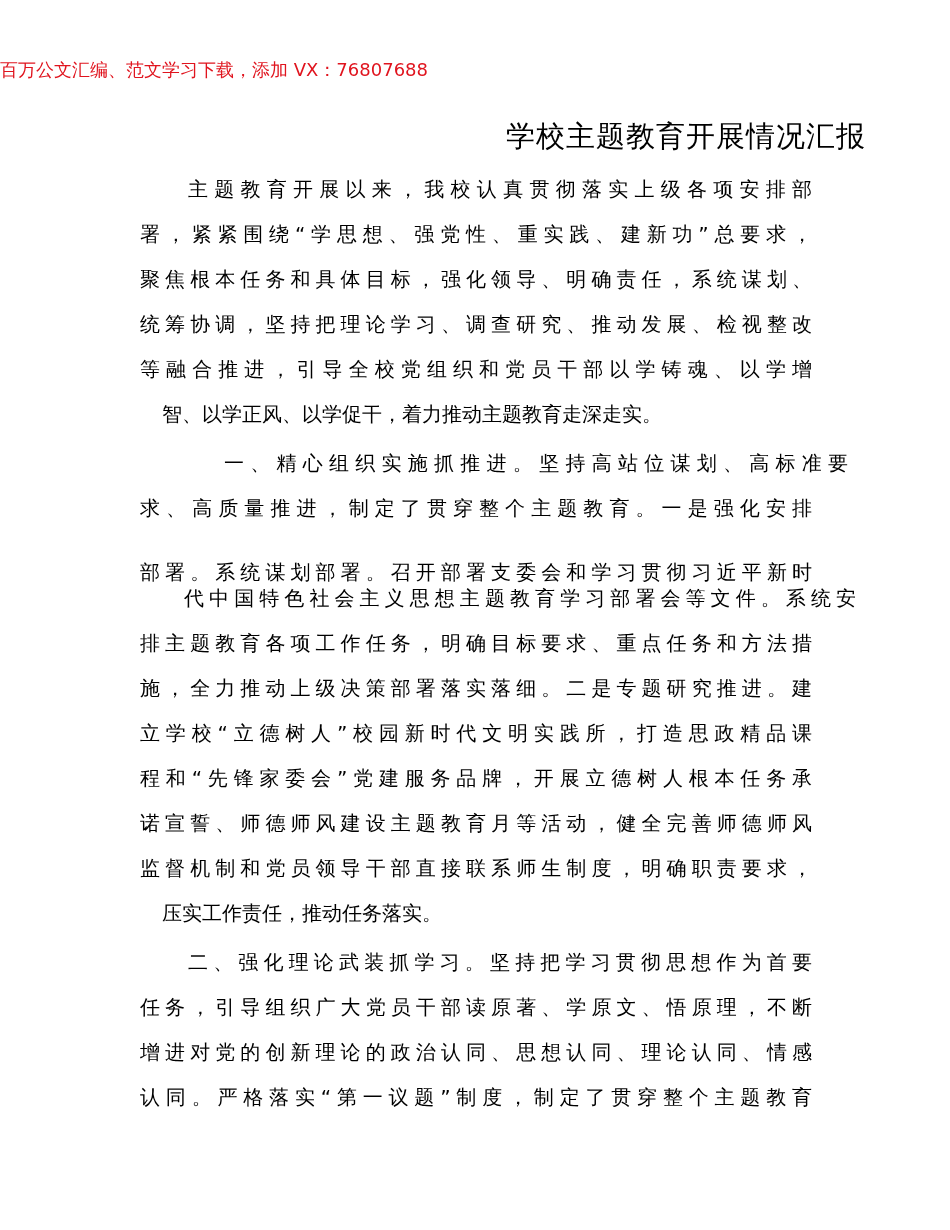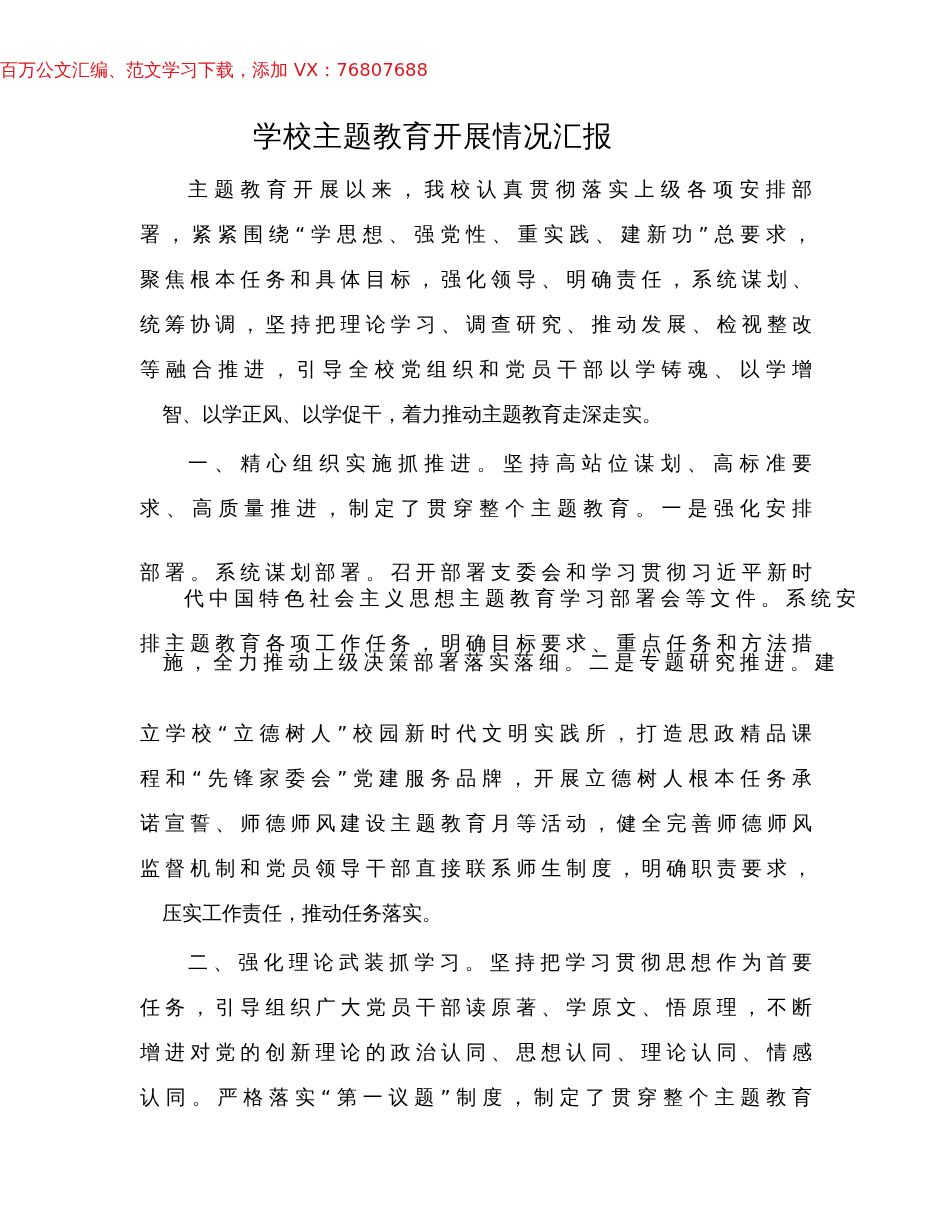--- a/index.html
+++ b/index.html
@@ -23,21 +23,21 @@
       font-size: 18px;
       line-height: 26px;
       color: #e0141e;
       letter-spacing: 0px;
     }
     .title {
       position: absolute;
       left: 0;
       width: 866px;
       top: 114px;
-      text-align: center;
+      text-align: right;
       font-size: 29px;
       line-height: 44px;
       color: #000000;
       letter-spacing: 1px;
     }
     .body-text {
       position: absolute;
       left: 140px;
       width: 672px;
     }
@@ -73,26 +73,26 @@
   <div>
     <div class="line indent" style="top:167px;">主题教育开展以来，我校认真贯彻落实上级各项安排部</div>
     <div class="line" style="top:212px;">署，紧紧围绕“学思想、强党性、重实践、建新功”总要求，</div>
     <div class="line" style="top:257px;">聚焦根本任务和具体目标，强化领导、明确责任，系统谋划、</div>
     <div class="line" style="top:302px;">统筹协调，坚持把理论学习、调查研究、推动发展、检视整改</div>
     <div class="line" style="top:347px;">等融合推进，引导全校党组织和党员干部以学铸魂、以学增</div>
     <div class="line last" style="top:392px;">智、以学正风、以学促干，着力推动主题教育走深走实。</div>
   </div>
 
   <div>
-    <div class="line indent" style="top:441px;">一、精心组织实施抓推进。坚持高站位谋划、高标准要</div>
+    <div class="line indent" style="top:441px;margin-left:36px;">一、精心组织实施抓推进。坚持高站位谋划、高标准要</div>
     <div class="line" style="top:486px;">求、高质量推进，制定了贯穿整个主题教育。一是强化安排</div>
     <div class="line" style="top:550px;">部署。系统谋划部署。召开部署支委会和学习贯彻习近平新时</div>
     <div class="line" style="top:576px;margin-left:44px;">代中国特色社会主义思想主题教育学习部署会等文件。系统安</div>
     <div class="line" style="top:621px;">排主题教育各项工作任务，明确目标要求、重点任务和方法措</div>
-    <div class="line" style="top:640px;margin-left:23px;">施，全力推动上级决策部署落实落细。二是专题研究推进。建</div>
+    <div class="line" style="top:666px;">施，全力推动上级决策部署落实落细。二是专题研究推进。建</div>
     <div class="line" style="top:711px;">立学校“立德树人”校园新时代文明实践所，打造思政精品课</div>
     <div class="line" style="top:756px;">程和“先锋家委会”党建服务品牌，开展立德树人根本任务承</div>
     <div class="line" style="top:801px;">诺宣誓、师德师风建设主题教育月等活动，健全完善师德师风</div>
     <div class="line" style="top:846px;">监督机制和党员领导干部直接联系师生制度，明确职责要求，</div>
     <div class="line last" style="top:891px;">压实工作责任，推动任务落实。</div>
   </div>
 
   <div>
     <div class="line indent" style="top:940px;">二、强化理论武装抓学习。坚持把学习贯彻思想作为首要</div>
     <div class="line" style="top:985px;">任务，引导组织广大党员干部读原著、学原文、悟原理，不断</div>

